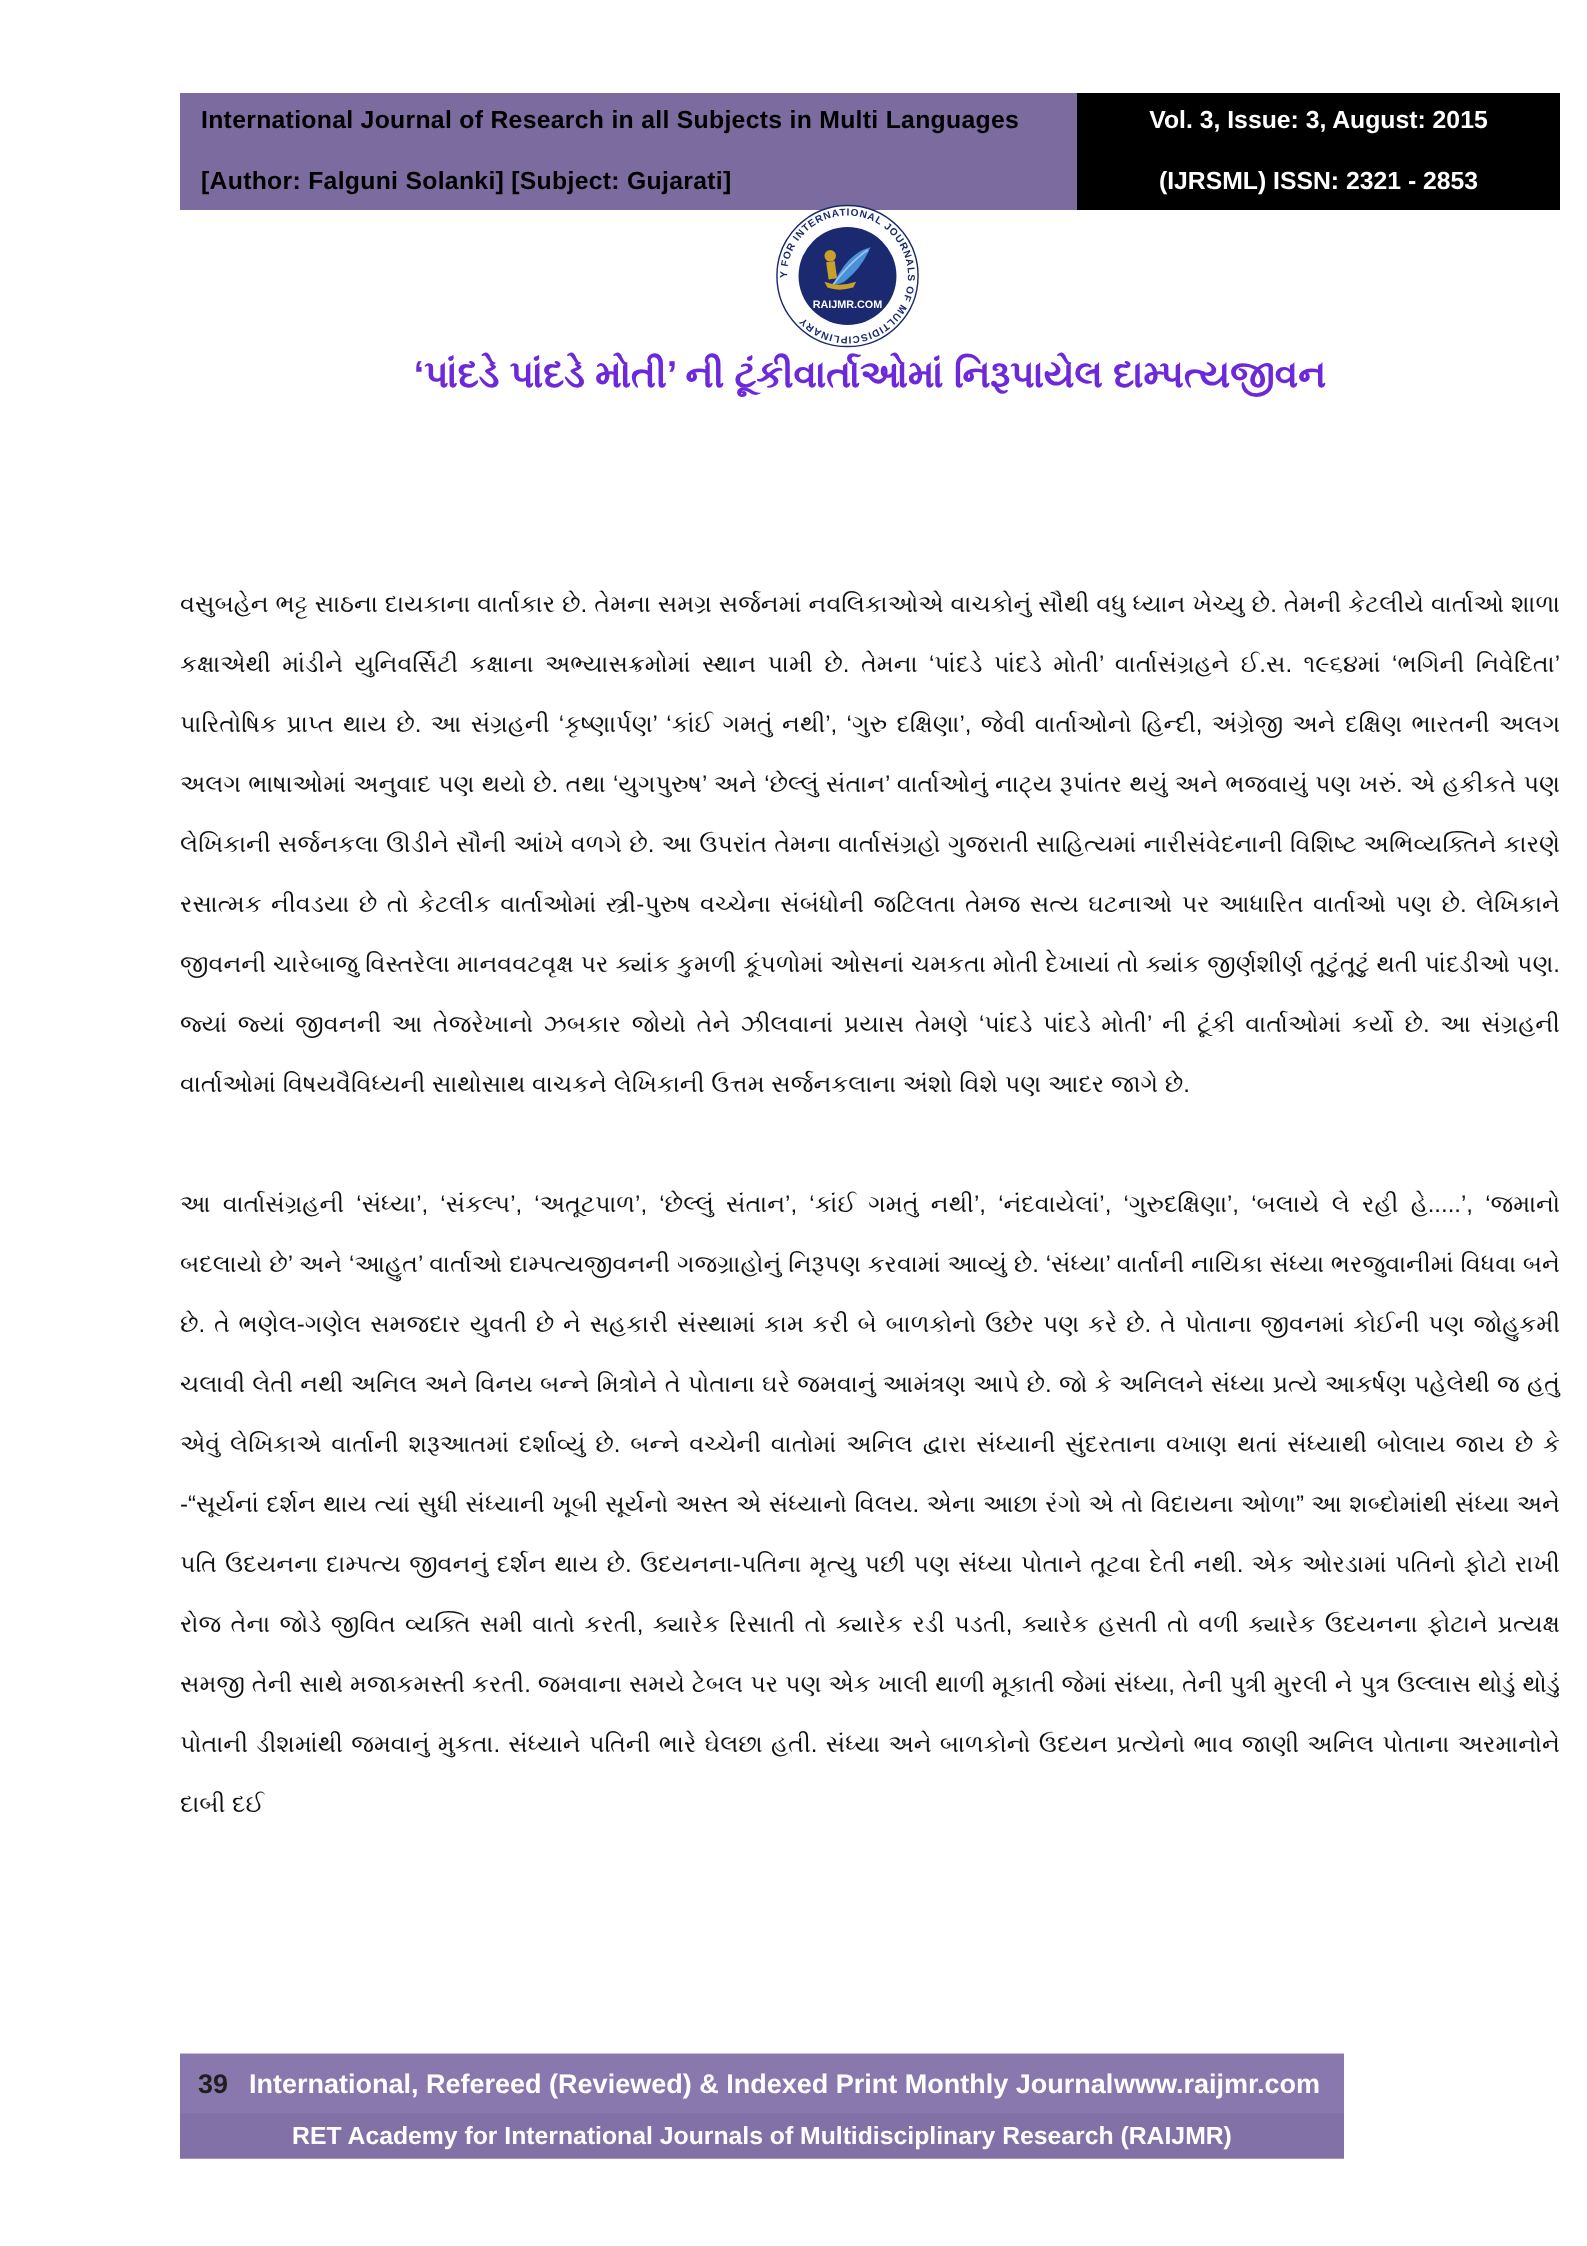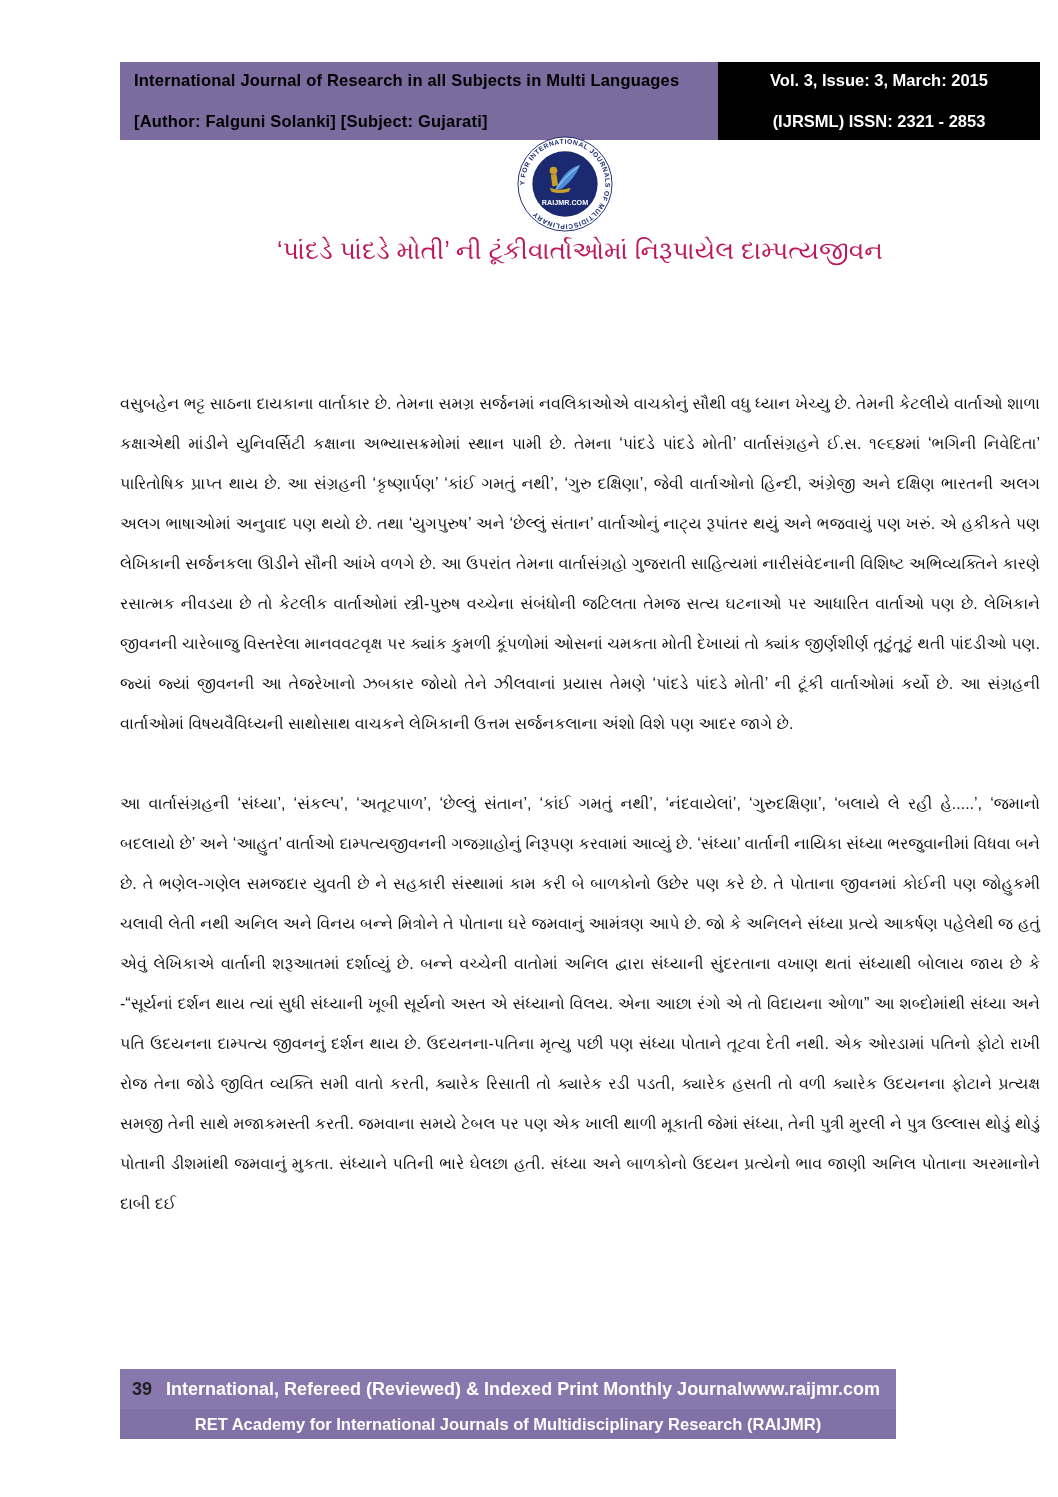--- a/index.html
+++ b/index.html
@@ -30,21 +30,21 @@
 
   
   .logo-wrap {
     position:absolute; left:517px; top:136px; width:96px; height:96px;
   }
   .logo-wrap svg { width:100%; height:100%; display:block; }
 
   
   .article-title {
     position:absolute; left:120px; top:236px; width:920px;
-    text-align:center; font-weight:normal; font-size:25px; color:#be185d;
+    text-align:center; font-weight:bold; font-size:25px; color:#6d28d9;
   }
   .byline {
     position:absolute; left:120px; top:288px; width:920px;
     text-align:center; color:#141414; font-size:19px; line-height:29px;
   }
 
   
   .body-text {
     position:absolute; left:120px; top:384px; width:920px;
     color:#111111; font-size:16px; line-height:40px;
@@ -73,21 +73,21 @@
 <body>
 
 <div class="page">
 
   <div class="header">
     <div class="header-left">
       <div>International Journal of Research in all Subjects in Multi Languages</div>
       <div>[Author: Falguni Solanki] [Subject: Gujarati]</div>
     </div>
     <div class="header-right">
-      <div>Vol. 3, Issue: 3, March: 2015</div>
+      <div>Vol. 3, Issue: 3, August: 2015</div>
       <div>(IJRSML)  ISSN: 2321 - 2853</div>
     </div>
   </div>
 
   <div class="logo-wrap">
     <svg viewBox="0 0 100 100">
       <circle cx="50" cy="50" r="49" fill="#ffffff" stroke="#1b2a70" stroke-width="1"></circle>
       <defs>
         <path id="ringPath" d="M50,50 m-42,0 a42,42 0 1,1 84,0 a42,42 0 1,1 -84,0"></path>
       </defs>

